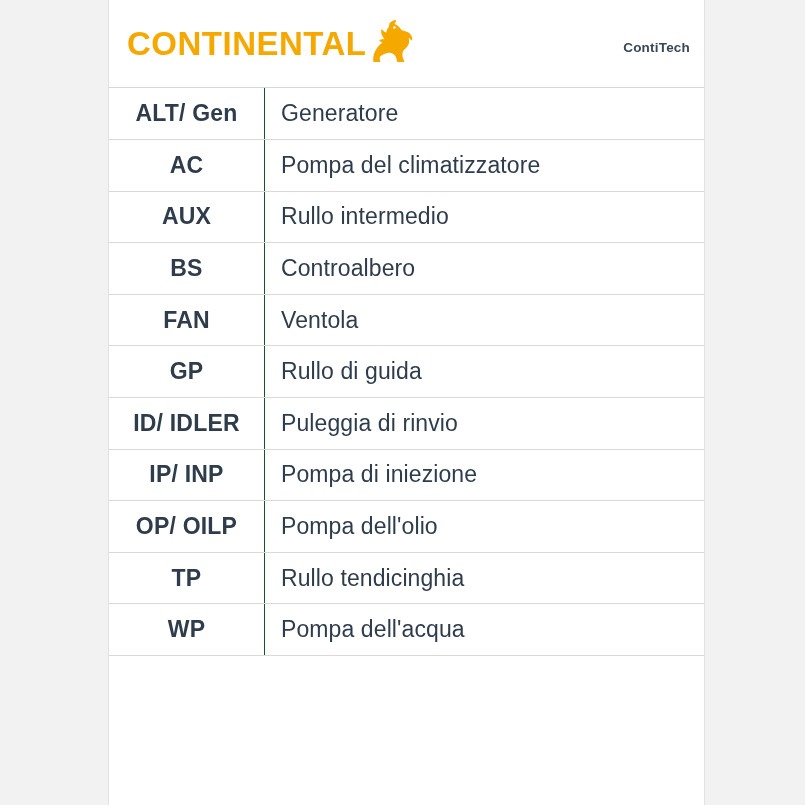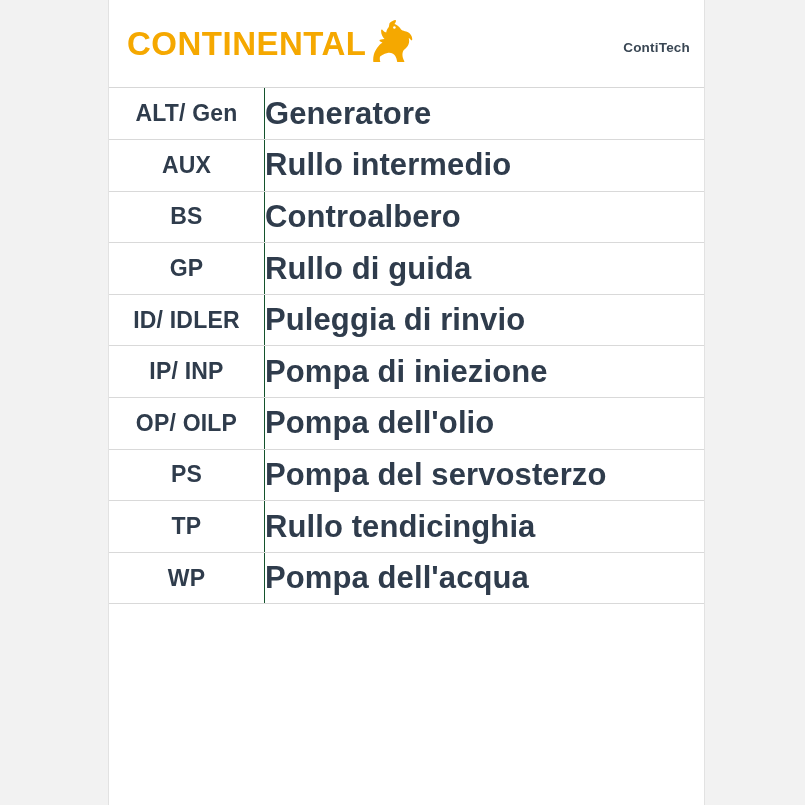--- a/index.html
+++ b/index.html
@@ -97,23 +97,23 @@
   td.abbr {
     width: 155px;
     text-align: center;
     font-size: 23px;
     font-weight: bold;
     border-right: 1px solid #14532d;
     letter-spacing: 0.2px;
     white-space: nowrap;
   }
   td.desc {
-    padding-left: 0;
-    font-size: 31px;
-    font-weight: bold;
+    padding-left: 16px;
+    font-size: 23px;
+    font-weight: normal;
     letter-spacing: 0.1px;
     white-space: nowrap;
   }
 </style>
 </head>
 <body>
 
 <div id="page">
 
   <div class="edge left"></div>
@@ -134,48 +134,52 @@
       <div class="contitech">ContiTech</div>
     </div>
 
     <table class="table">
       <tbody>
         <tr>
           <td class="abbr">ALT/ Gen</td>
           <td class="desc">Generatore</td>
         </tr>
         <tr>
+          <td class="abbr">AC</td>
+          <td class="desc">Pompa del climatizzatore</td>
+        </tr>
+        <tr>
           <td class="abbr">AUX</td>
           <td class="desc">Rullo intermedio</td>
         </tr>
         <tr>
           <td class="abbr">BS</td>
           <td class="desc">Controalbero</td>
+        </tr>
+        <tr>
+          <td class="abbr">FAN</td>
+          <td class="desc">Ventola</td>
         </tr>
         <tr>
           <td class="abbr">GP</td>
           <td class="desc">Rullo di guida</td>
         </tr>
         <tr>
           <td class="abbr">ID/ IDLER</td>
           <td class="desc">Puleggia di rinvio</td>
         </tr>
         <tr>
           <td class="abbr">IP/ INP</td>
           <td class="desc">Pompa di iniezione</td>
         </tr>
         <tr>
           <td class="abbr">OP/ OILP</td>
           <td class="desc">Pompa dell'olio</td>
         </tr>
         <tr>
-          <td class="abbr">PS</td>
-          <td class="desc">Pompa del servosterzo</td>
-        </tr>
-        <tr>
           <td class="abbr">TP</td>
           <td class="desc">Rullo tendicinghia</td>
         </tr>
         <tr>
           <td class="abbr">WP</td>
           <td class="desc">Pompa dell'acqua</td>
         </tr>
       </tbody>
     </table>
 

